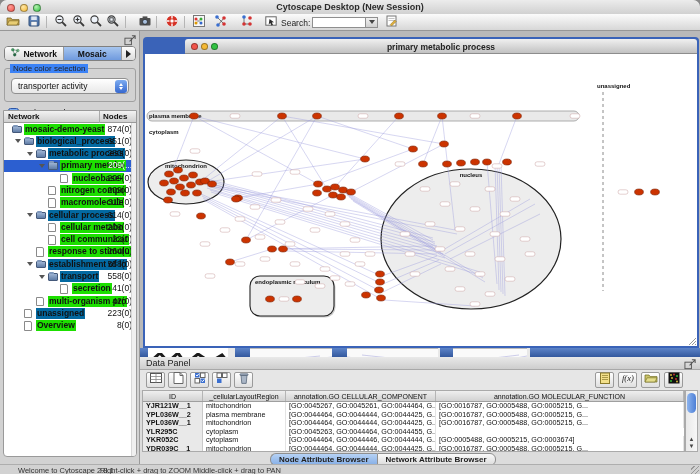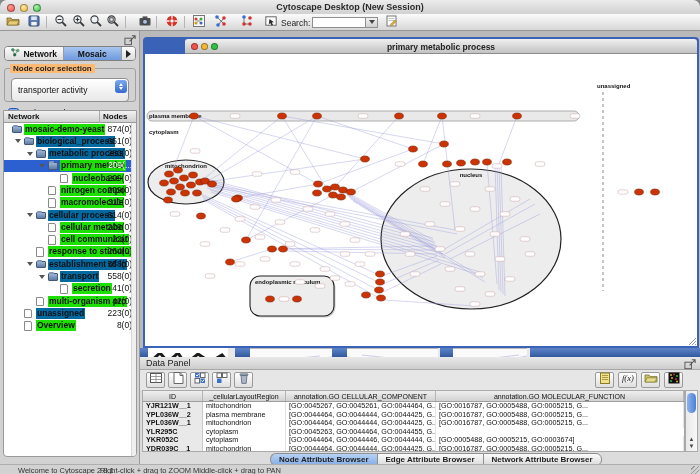--- a/index.html
+++ b/index.html
@@ -28,22 +28,22 @@
   .control-panel{position:absolute;left:0;top:31px;width:140px;height:433px;background:#d2d2d2;border-right:1px solid #9a9a9a;}
   .cp-header{position:absolute;left:0;top:0;width:100%;height:14px;font-size:9px;padding:2px 0 0 5px;color:#222;}
   .popout{position:absolute;top:2px;width:11px;height:10px;}
   .cp-tabs{position:absolute;left:4px;top:15px;width:132px;height:15px;display:flex;border:1px solid #808080;border-radius:4px;overflow:hidden;background:#e9e9e9;}
   .cp-tab{flex:1;display:flex;align-items:center;justify-content:center;font-size:8.5px;font-weight:bold;
     background:linear-gradient(#fdfdfd,#dcdcdc);border-right:1px solid #9a9a9a;gap:2px;}
   .cp-tab.sel{background:linear-gradient(#a7c6ef,#6f9ade);}
   .cp-tab-arrow{width:13px;display:flex;align-items:center;justify-content:center;background:linear-gradient(#fdfdfd,#dcdcdc);}
   .cp-tab-arrow:after{content:"";border:4px solid transparent;border-left:5px solid #222;margin-left:4px;}
   .groupbox{position:absolute;left:4px;top:37px;width:132px;height:34px;border:1px solid #a0a0a0;border-radius:3px;}
-  .groupbox .legend{position:absolute;left:5px;top:-5px;background:#fdba74;padding:0 3px;font-size:8px;font-weight:bold;color:#222;}
-  .combo{position:absolute;left:6px;top:9px;width:118px;height:24px;background:linear-gradient(#ffffff,#e8e8e8);
+  .groupbox .legend{position:absolute;left:5px;top:-5px;background:#3b82f6;padding:0 3px;font-size:8px;font-weight:normal;color:#222;}
+  .combo{position:absolute;left:6px;top:9px;width:118px;height:16px;background:linear-gradient(#ffffff,#e8e8e8);
     border:1px solid #909090;border-radius:4px;font-size:8.5px;display:flex;align-items:center;padding-left:6px;}
   .combo .stepper{position:absolute;right:1px;top:1px;width:12px;height:12.5px;border-radius:3px;
     background:linear-gradient(#7cabf0,#3668cf);display:flex;flex-direction:column;align-items:center;justify-content:center;gap:1px;}
   .stepper i{display:block;width:0;height:0;border:2.6px solid transparent;}
   .stepper i.up{border-bottom:3.2px solid #fff;border-top:none;}
   .stepper i.dn{border-top:3.2px solid #fff;border-bottom:none;}
   .checkrow{position:absolute;left:8px;top:76px;height:12px;display:flex;align-items:center;gap:4px;font-size:9px;}
   .checkbox{width:11px;height:11px;border-radius:2.5px;background:linear-gradient(#7fb0f2,#2f68d0);
     border:1px solid #2b55a8;color:#fff;font-size:9px;line-height:10px;text-align:center;}
   .treebox{position:absolute;left:3px;top:79px;width:134px;height:347px;background:#fff;border:1px solid #9a9a9a;border-radius:0 0 4px 4px;overflow:hidden;}
@@ -719,21 +719,20 @@
             <div class="dp-td" style="width: 248px;">[GO:0016787, GO:0005488, GO:0005215, G...</div>
           </div>
         </div>
     </div>
     <div class="dp-scroll">
       <div class="dp-thumb"></div>
       <div class="dp-arrows">▲<br>▼</div>
     </div>
     <div class="dp-tabs" id="dp-tabs">
         <div class="dp-tab sel">Node Attribute Browser</div>
-        <div class="dp-tab">Edge Attribute Browser</div>
         <div class="dp-tab">Network Attribute Browser</div>
       </div>
   </div>
 
   <div class="statusbar">
     <span style="left:18px">Welcome to Cytoscape 2.8.1</span>
     <span style="left:100px">Right-click + drag to ZOOM</span>
     <span style="left:193px">Middle-click + drag to PAN</span>
     <span class="grip"></span>
   </div>

